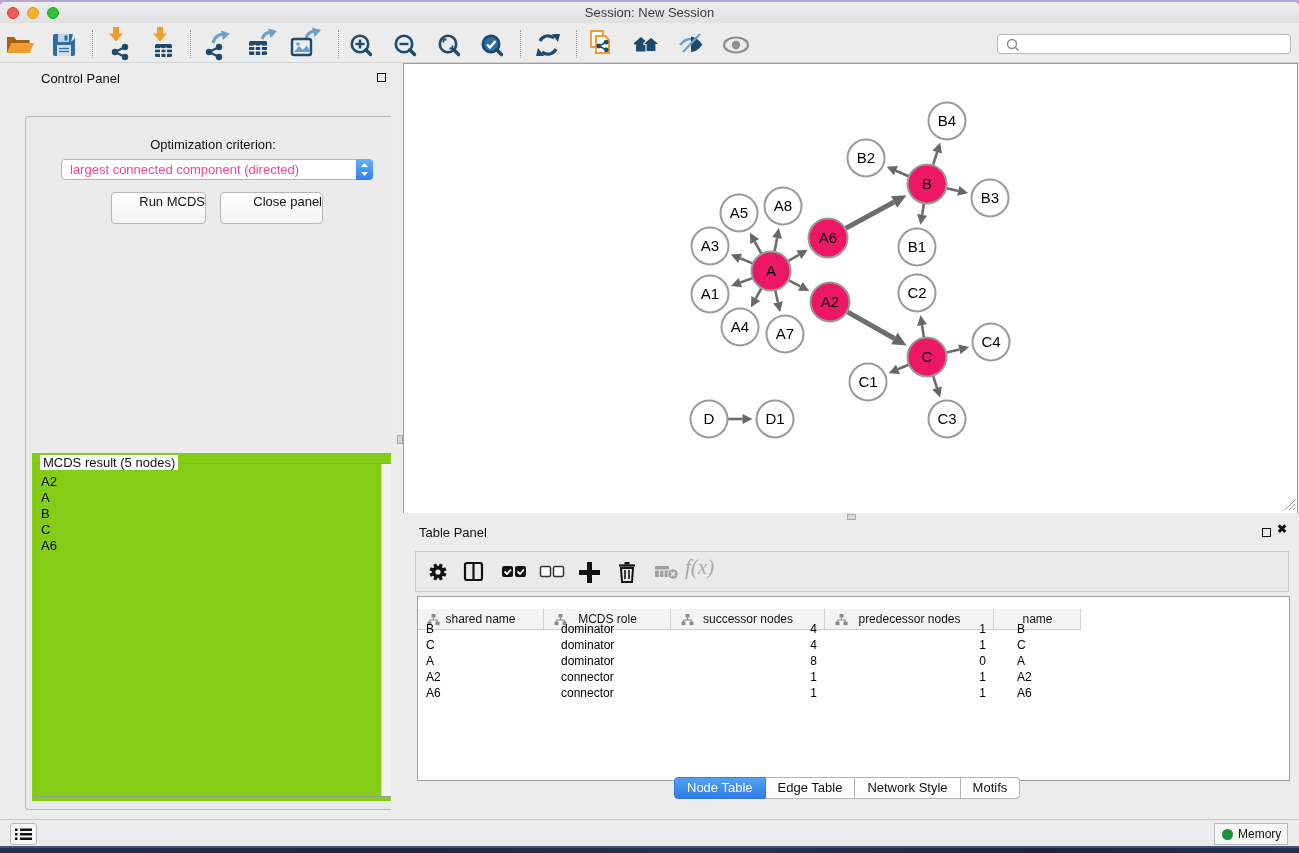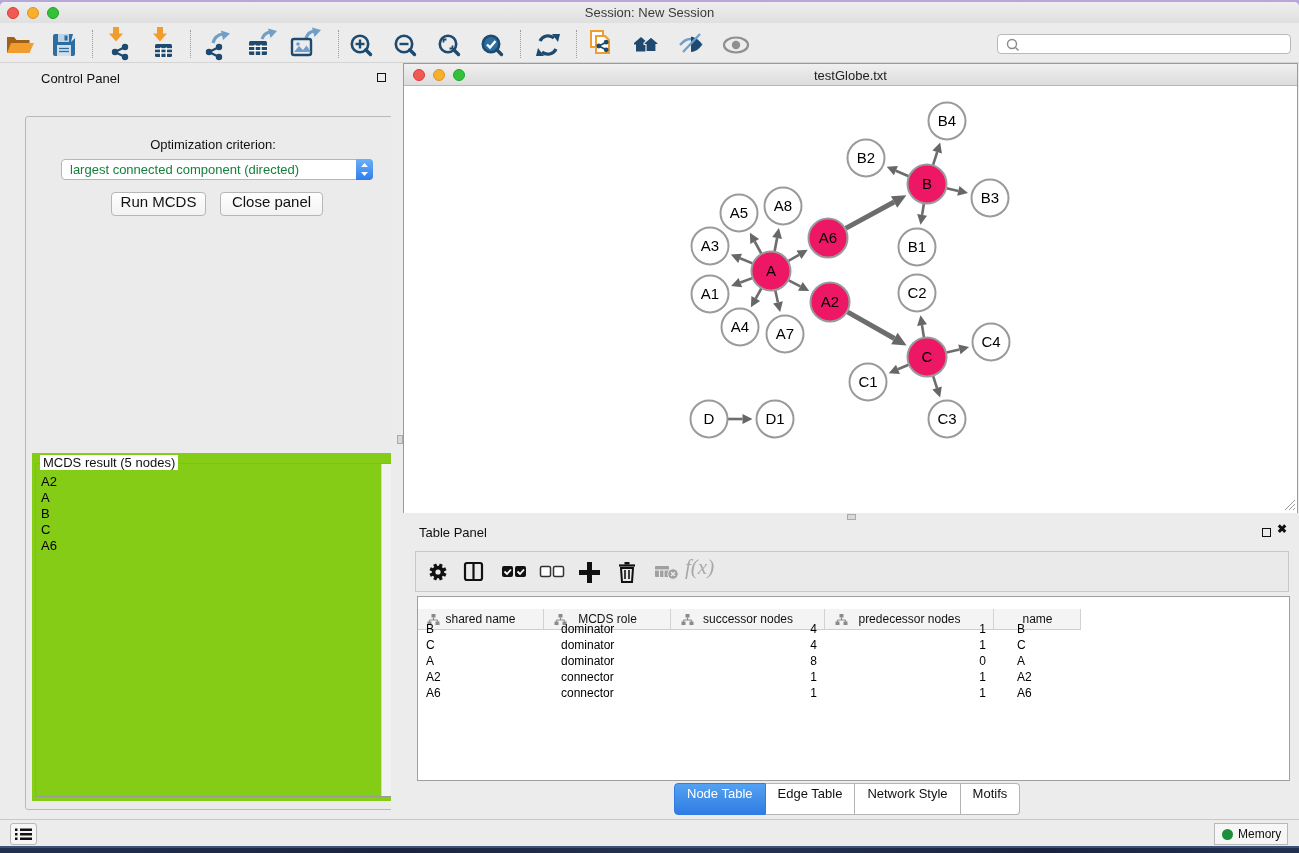--- a/index.html
+++ b/index.html
@@ -36,26 +36,26 @@
 #tabs div:nth-child(4) { width:58px; }
 #tabs div:first-child { border-left:1px solid #b4b4b4; border-radius:5px 0 0 5px; }
 #tabs div.sel { background:linear-gradient(#55a1f1,#2f7de4); color:#fff;
   border-color:#2f7de4; border-radius:0 5px 5px 0; }
 #cppane { position:absolute; left:8px; top:53px; width:376px; height:694px;
   border:1px solid #b9b9b9; border-radius:3px; background:#ebebeb; }
 #optlabel { position:absolute; left:0; top:20px; width:100%; text-align:center;
   font-size:13px; color:#111; }
 #combo { position:absolute; left:35px; top:42px; width:312px; height:21px;
   background:#fff; border:1px solid #b6b6b6; border-radius:4px; font-size:13px;
-  line-height:19px; padding-left:8px; color:#15803d; }
+  line-height:19px; padding-left:8px; color:#ec4899; }
 #combo .btn { position:absolute; right:-1px; top:-1px; width:17px; height:21px;
   background:linear-gradient(#6cb0f7,#2f7ded); border-radius:0 4px 4px 0; }
 .cbtn { position:absolute; border:1px solid #b6b6b6; border-radius:4px;
-  background:linear-gradient(#ffffff,#f2f2f2); font-size:15px; text-align:center;
-  line-height:18px; color:#111; height:24px; top:75px; }
+  background:linear-gradient(#ffffff,#f2f2f2); font-size:13px; text-align:right;
+  line-height:18px; color:#111; height:32px; top:75px; }
 #resbox { position:absolute; left:6px; top:336px; width:370px; height:348px; background:#84cc16; }
 #fieldset { position:absolute; left:3px; top:10px; right:5px; bottom:4px;
   border:1px solid #9a9a9a; }
 #fieldset .legend { position:absolute; left:4px; top:-9px; background:#fff;
   padding:0 3px; font-size:13px; color:#111; }
 #fieldset .list { position:absolute; left:1px; top:1px; right:15px; bottom:1px;
   font-size:13px; line-height:16px; padding:9px 0 0 4px; color:#000; }
 #fieldset .sb { position:absolute; right:0; top:0; width:15px; bottom:0;
   background:#f2f2f2; border-left:1px solid #d5d5d5; }
 #vdiv { position:absolute; left:391px; top:61px; width:12px; height:756px; background:#ececec; }
@@ -80,21 +80,21 @@
 #tbl { position:absolute; left:14px; top:75px; width:873px; height:185px;
   background:#fff; border:1px solid #9f9f9f; font-size:12px; }
 #thead { position:absolute; left:0; top:0; width:663px; height:21px;
   background:#f4f4f4; border-bottom:1px solid #cfcfcf;margin-top:12px; }
 #thead .c { position:absolute; top:0; height:21px; line-height:21px; text-align:center;
   border-right:1px solid #d2d2d2; color:#111; }
 #thead .c svg { position:absolute; left:9px; top:4px; }
 #tbody { position:absolute; left:0; top:24px; width:100%; }
 #tbody .r { position:relative; height:16px; line-height:16px; color:#000; }
 #tbody .r span { position:absolute; }
-#bottabs { position:absolute; left:271px; top:262px; height:32px; display:flex; font-size:13px; }
+#bottabs { position:absolute; left:271px; top:256px; height:22px; display:flex; font-size:13px; }
 #bottabs div { border:1px solid #b4b4b4; border-left:none; background:#fff;
   line-height:20px; padding:0 12px; color:#111; }
 #bottabs div.sel { background:linear-gradient(#55a1f1,#2f7de4); color:#fff;
   border-color:#2f7de4; border-radius:4px 0 0 4px; border-left:1px solid #2f7de4; }
 #bottabs div:last-child { border-radius:0 4px 4px 0; }
 #status { position:absolute; left:0; top:817px; width:100%; height:25px;
   background:#ececec; border-top:1px solid #c9c9c9; }
 #listbtn { position:absolute; left:10px; top:3px; width:27px; height:22px;
   background:#f6f6f6; border:1px solid #b9b9b9; border-radius:3px; }
 #membox { position:absolute; right:11px; top:3px; width:74px; height:22px;
@@ -246,26 +246,20 @@
       <div class="list">A2<br>A<br>B<br>C<br>A6</div>
       <div class="sb"></div>
     </div>
    </div>
   </div>
  </div>
  <div id="vdiv">
       <div class="h"></div>
     </div>
  <div id="netwin">
-  <div class="tb">
-    <div class="tl" style="left:9px;top:5px;background:#f05a52;border:1px solid #dd3c34"></div>
-    <div class="tl" style="left:29px;top:5px;background:#f6b02e;border:1px solid #dd9522"></div>
-    <div class="tl" style="left:49px;top:5px;background:#32c138;border:1px solid #20a528"></div>
-    <div class="t">testGlobe.txt</div>
-  </div>
   <div id="netcontent">
         <svg width="894" height="427" style="position:absolute;left:0;top:0">
           <line x1="357.3" y1="166.5" x2="350.7" y2="154.5" stroke="#6d6d6d" stroke-width="2.6"></line>
           <polygon points="345.9,145.7 355.1,152.0 346.3,156.9" fill="#676767"></polygon>
           <line x1="370.6" y1="164.3" x2="373.1" y2="151.0" stroke="#6d6d6d" stroke-width="2.6"></line>
           <polygon points="374.9,141.1 378.0,151.9 368.2,150.1" fill="#676767"></polygon>
           <line x1="348.5" y1="176.4" x2="336.1" y2="171.3" stroke="#6d6d6d" stroke-width="2.6"></line>
           <polygon points="326.8,167.5 338.0,166.7 334.2,176.0" fill="#676767"></polygon>
           <line x1="348.3" y1="191.1" x2="336.4" y2="195.5" stroke="#6d6d6d" stroke-width="2.6"></line>
           <polygon points="327.1,199.1 334.6,190.9 338.2,200.2" fill="#676767"></polygon>

